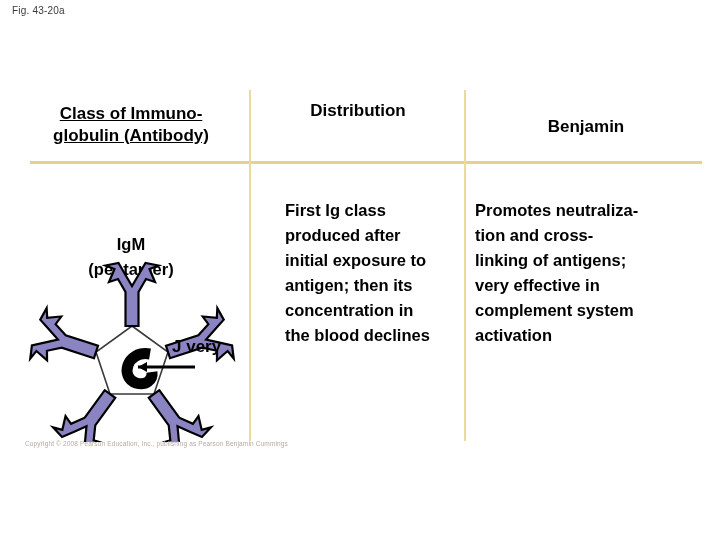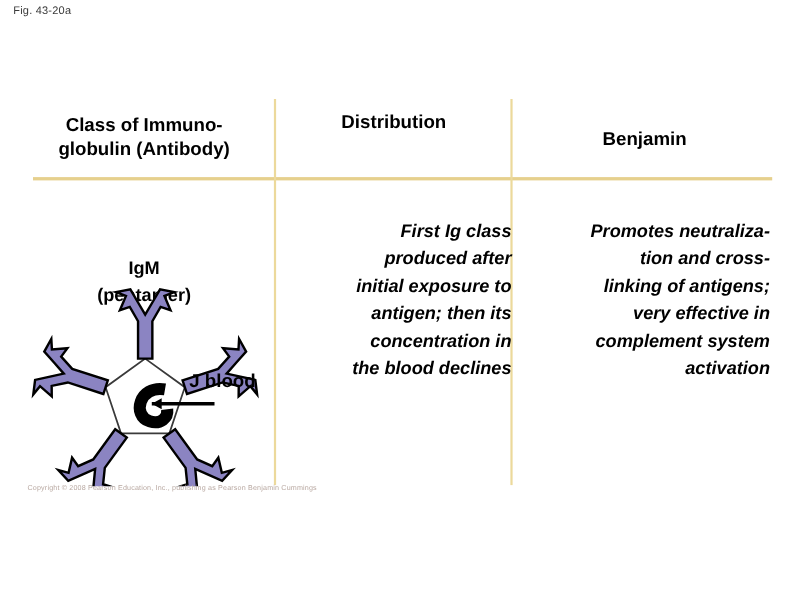--- a/index.html
+++ b/index.html
@@ -82,23 +82,22 @@
     font-size: 16.5px;
     line-height: 25px;
     margin-top: 34px;
   }
   .cell-body {
     position: absolute;
     top: 198px;
     font-weight: bold;
     font-size: 16.5px;
     line-height: 25px;
-    text-align: right;
+    text-align: left;
     white-space: pre-line;
-    font-style: italic;
   }
   .cell-dist {
     left: 285px;
     width: 180px;
   }
   .cell-func {
     left: 475px;
     width: 225px;
   }
 
@@ -136,21 +135,21 @@
 </style>
 </head>
 <body>
 
 <div class="fig-label">Fig. 43-20a</div>
 
 <div class="rule-h"></div>
 <div class="rule-v col1"></div>
 <div class="rule-v col2"></div>
 
-<div class="hdr hdr-class" style="white-space:pre-line;">Class of Immuno-
+<div class="hdr hdr-class" style="white-space:pre-line;text-decoration:underline;">Class of Immuno-
 globulin (Antibody)</div>
 <div class="hdr hdr-dist">Distribution</div>
 <div class="hdr hdr-func">Benjamin</div>
 
 <div class="cell-class" style="white-space:pre-line;">IgM
 (pentamer)</div>
 <div class="cell-body cell-dist">First Ig class
 produced after
 initial exposure to
 antigen; then its
@@ -209,15 +208,15 @@
 
     <path d="M 130 102
              C 106 98, 100 126, 116 131
              C 126 134, 133 128, 132 120" fill="none" stroke="#000000" stroke-width="11" stroke-linecap="butt"></path>
 
     <line x1="118" y1="115" x2="175" y2="115" stroke="#000000" stroke-width="3.2"></line>
     <path d="M 118 115 L 127 110 L 127 120 Z" fill="#000000"></path>
   </svg>
 </div>
 
-<div class="jchain-label">J blood</div>
+<div class="jchain-label">J very</div>
 
 <div class="copyright">Copyright © 2008 Pearson Education, Inc., publishing as Pearson Benjamin Cummings</div>
 
 </body></html>

